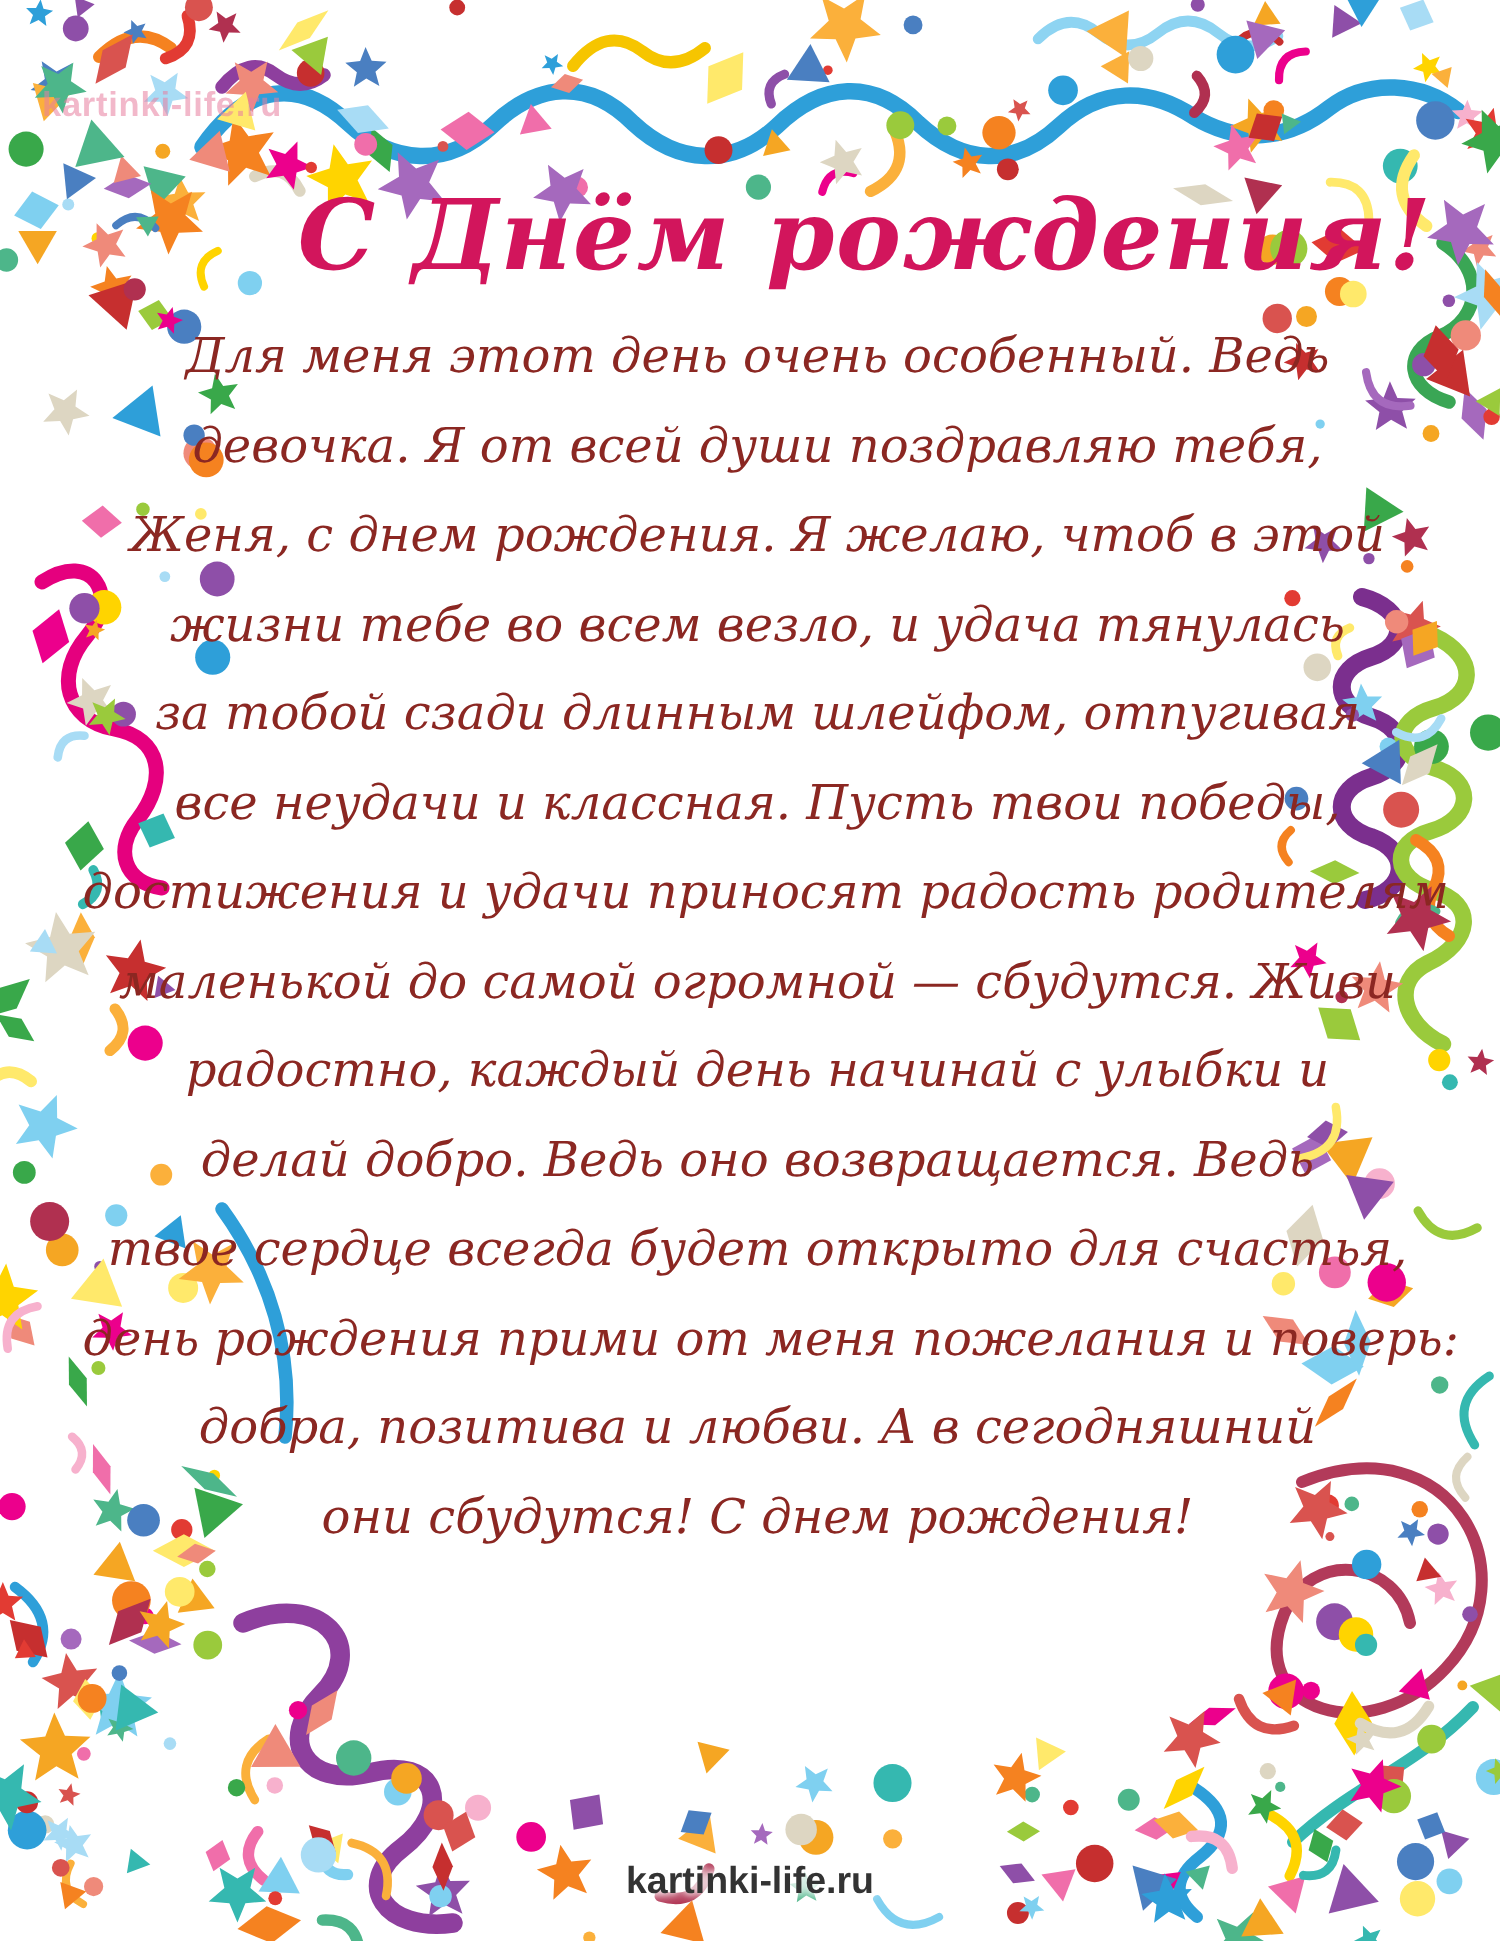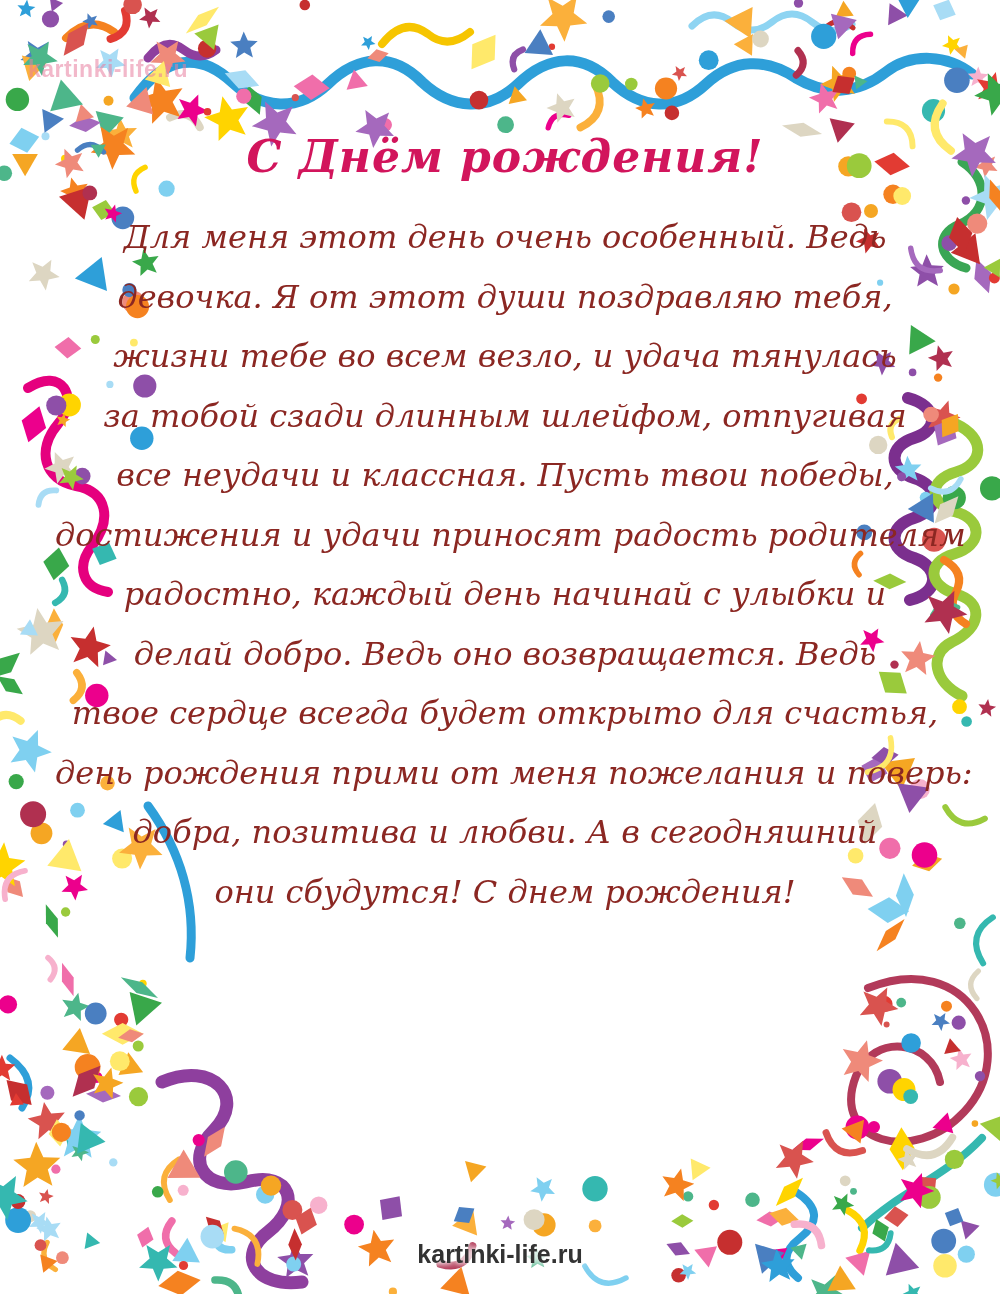--- a/index.html
+++ b/index.html
@@ -16,26 +16,27 @@
     position: absolute;
     left: 55px;
     top: 126px;
     width: 900px;
     text-align: center;
     z-index: 2;
   }
   .title {
     margin: 0 0 20px 0;
     font-family: "DejaVu Serif", serif;
-    font-size: 44px;
+    font-size: 65px;
     line-height: 62px;
     font-weight: bold;
     font-style: italic;
     letter-spacing: 1px;
     color: var(--color-title, #d2155c);
+    text-align: right;
   }
   .body { font-style: italic; font-size: 32px; line-height: 59.5px; color: var(--color-body, #8b2722); }
   .body-line { white-space: nowrap; }
   .wm-top {
     position: absolute;
     left: 28px;
     top: 56px;
     z-index: 3;
     font-family: "Liberation Sans", sans-serif;
     font-weight: bold;
@@ -478,25 +479,27 @@
       <circle cx="910.7" cy="1096.6" r="7.4" fill="#35b8b0"></circle>
       <polygon points="1006.8,1175.5 1003.6,1180.7 1006.8,1186.0 1000.8,1184.6 996.8,1189.3 996.3,1183.1 990.6,1180.7 996.3,1178.4 996.8,1172.2 1000.8,1176.9" fill="#9aca3c"></polygon>
     </svg>
 
   <div class="wm-top">kartinki-life.ru</div>
 
   <div class="content">
     <h1 class="title">С Днём рождения!</h1>
     <div class="body">
         <div class="body-line">Для меня этот день очень особенный. Ведь</div>
-        <div class="body-line">девочка. Я от этот души поздравляю тебя,</div>
+        <div class="body-line">девочка. Я от всей души поздравляю тебя,</div>
+        <div class="body-line">Женя, с днем рождения. Я желаю, чтоб в этой</div>
         <div class="body-line">жизни тебе во всем везло, и удача тянулась</div>
         <div class="body-line">за тобой сзади длинным шлейфом, отпугивая</div>
         <div class="body-line">все неудачи и классная. Пусть твои победы,</div>
         <div class="body-line">достижения и удачи приносят радость родителям</div>
+        <div class="body-line">маленькой до самой огромной — сбудутся. Живи</div>
         <div class="body-line">радостно, каждый день начинай с улыбки и</div>
         <div class="body-line">делай добро. Ведь оно возвращается. Ведь</div>
         <div class="body-line">твое сердце всегда будет открыто для счастья,</div>
         <div class="body-line">день рождения прими от меня пожелания и поверь:</div>
         <div class="body-line">добра, позитива и любви. А в сегодняшний</div>
         <div class="body-line">они сбудутся! С днем рождения!</div>
       </div>
   </div>
 
   <div class="wm-bottom">kartinki-life.ru</div>

